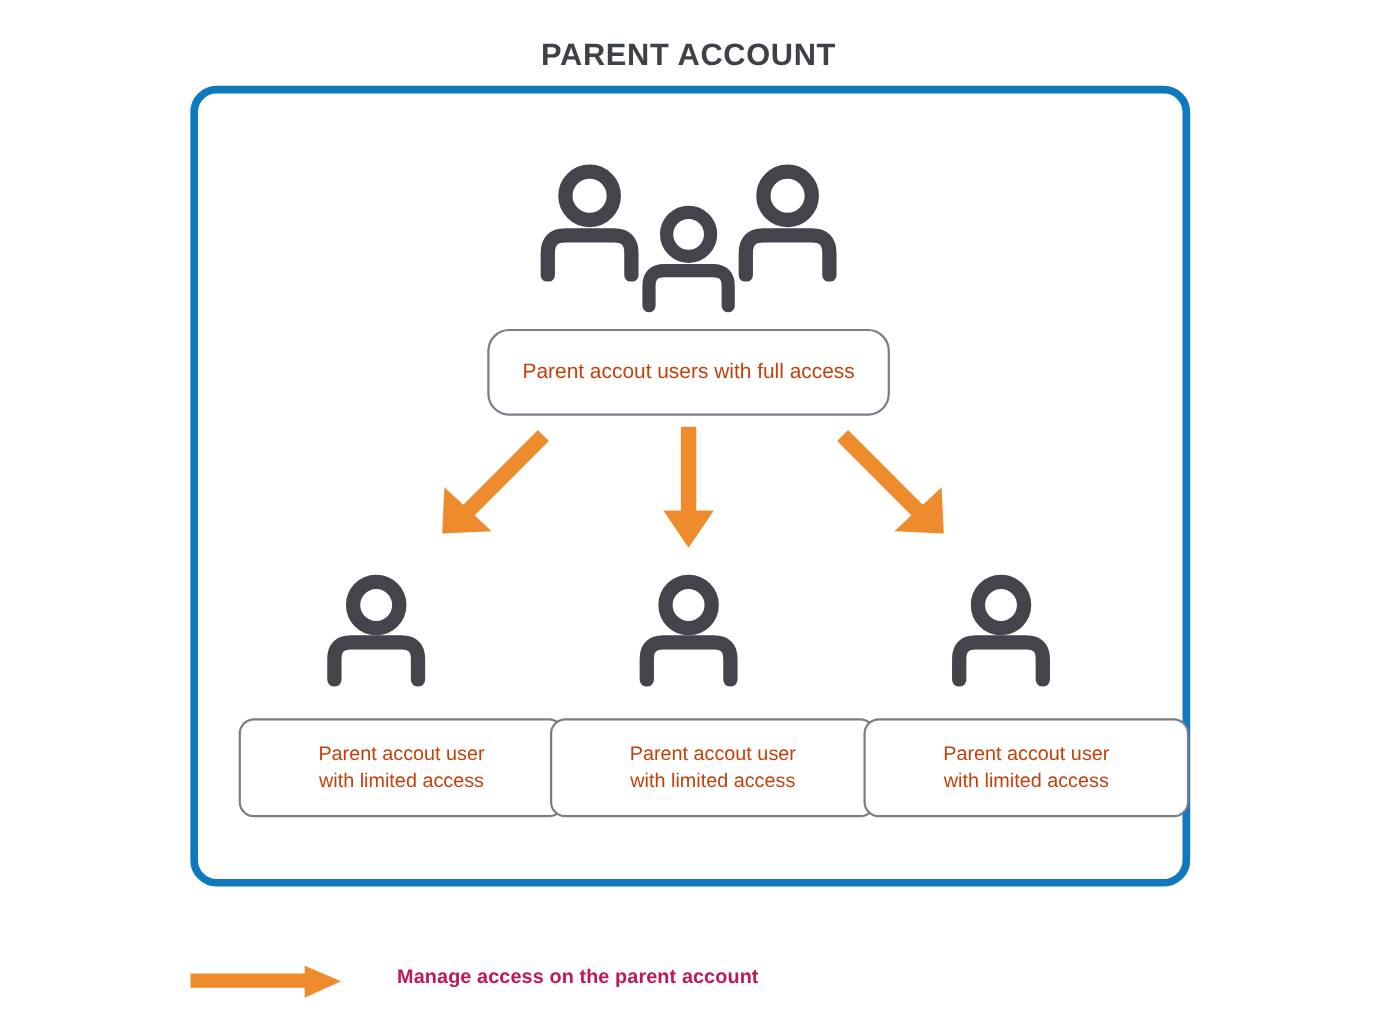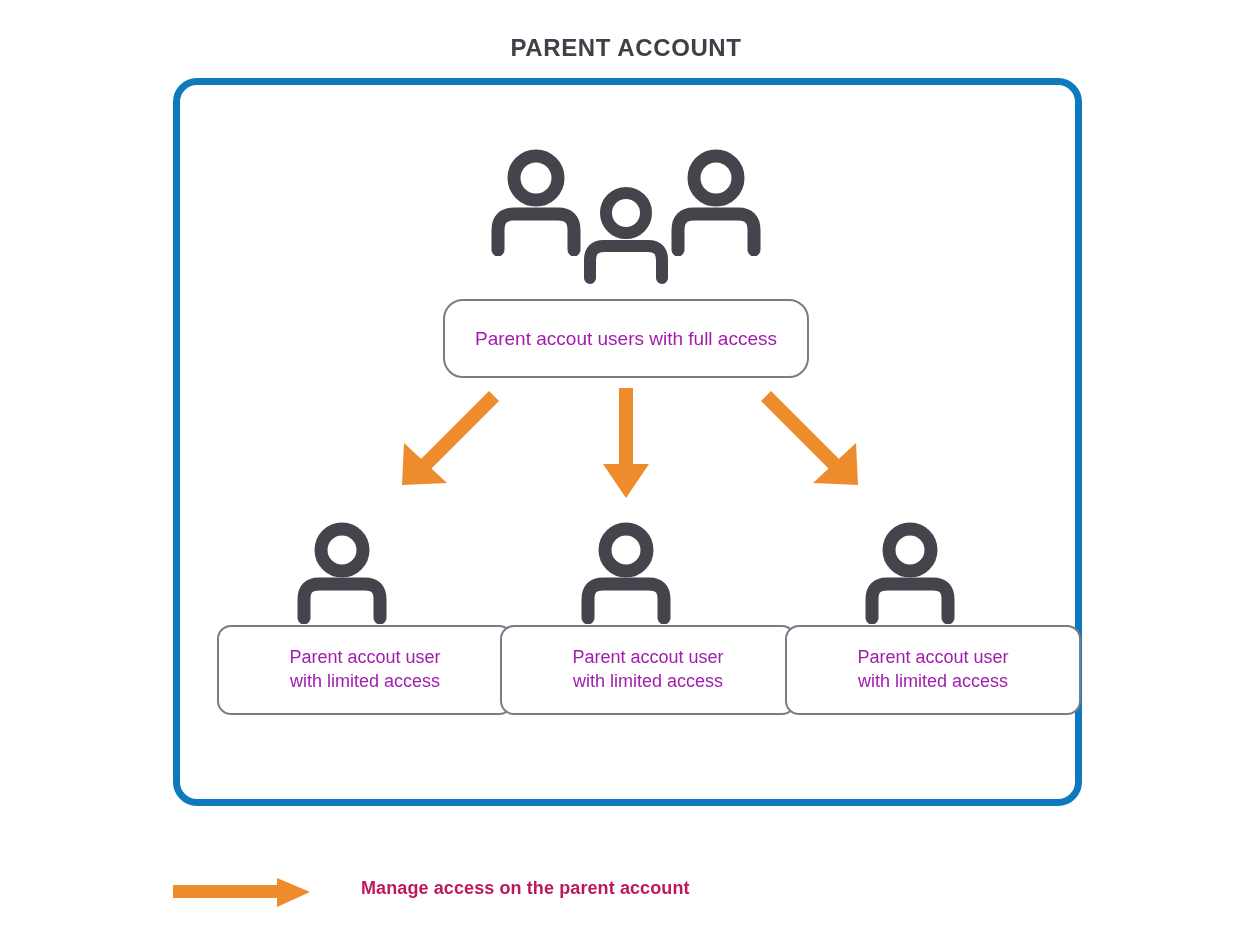--- a/index.html
+++ b/index.html
@@ -21,21 +21,21 @@
     height: 934px;
   }
 
   
   #page-title {
     position: absolute;
     left: 0;
     top: 34px;
     width: 1252px;
     text-align: center;
-    font-size: 24px;
+    font-size: 28px;
     font-weight: bold;
     letter-spacing: 0.6px;
     color: #3f4149;
   }
 
   
   #parent-container {
     position: absolute;
     left: 173px;
     top: 78px;
@@ -70,33 +70,33 @@
   .label-box {
     position: absolute;
     box-sizing: border-box;
     border: 2px solid #7b7c85;
     border-radius: 14px;
     background: #ffffff;
     display: flex;
     align-items: center;
     justify-content: center;
     text-align: center;
-    color: #a21caf;
+    color: #c2410c;
     line-height: 1.32;
   }
   #full-access-box {
     left: 443px;
     top: 299px;
     width: 366px;
     height: 79px;
     font-size: 19px;
     border-radius: 20px;
   }
   .limited-box {
-    top: 625px;
+    top: 653px;
     width: 296px;
     height: 90px;
     font-size: 18px;
   }
   #limited-box-1 { left: 217px; }
   #limited-box-2 { left: 500px; }
   #limited-box-3 { left: 785px; }
   .limited-box span { display: block; }
 
   

